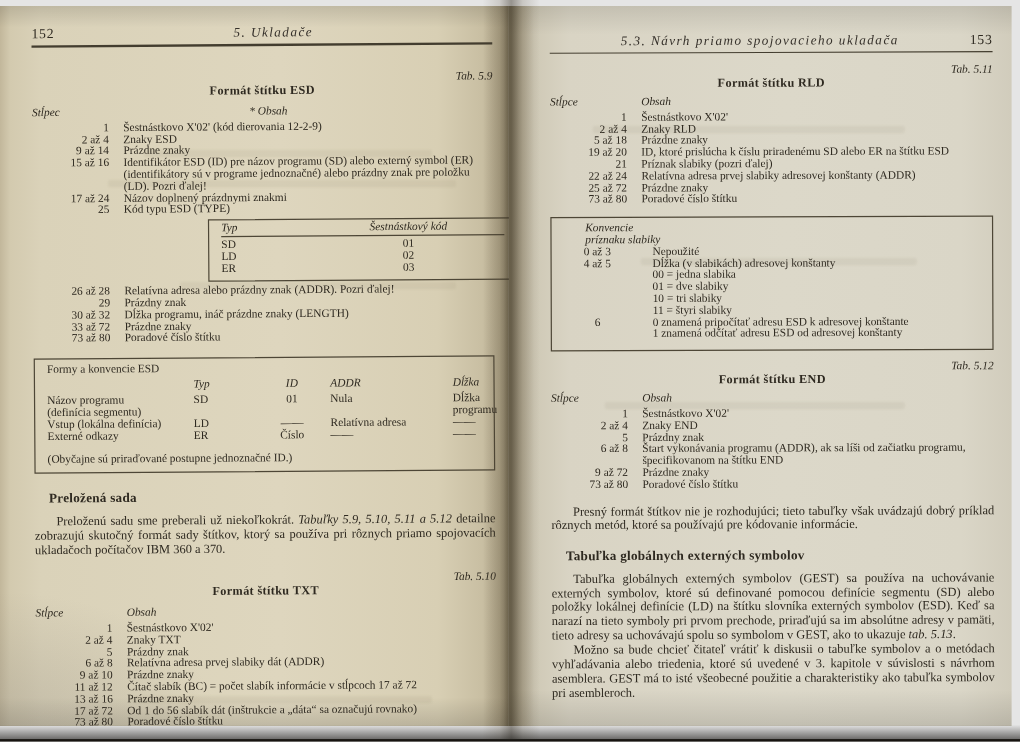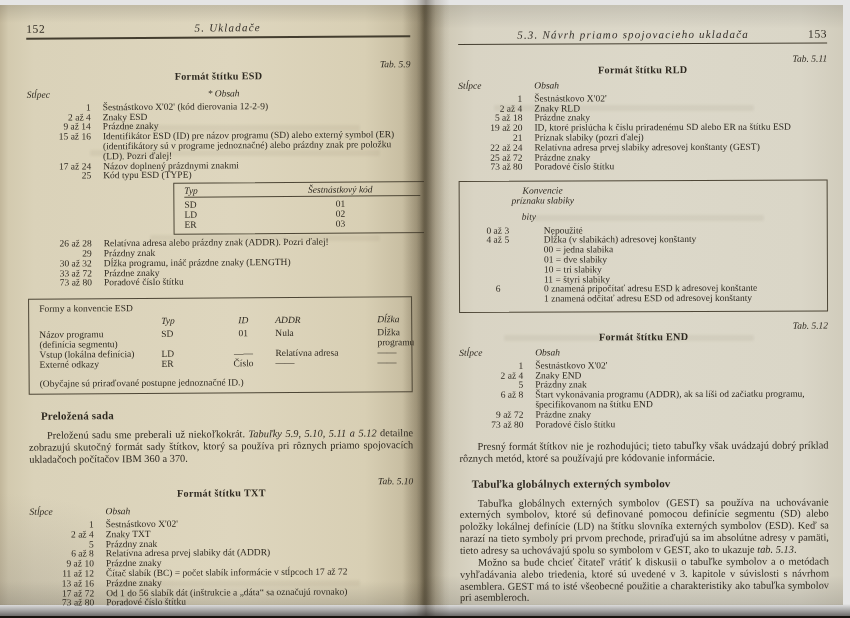--- a/index.html
+++ b/index.html
@@ -52,21 +52,21 @@
   .fgrid .gr{display:contents;}
   .fgrid .lbl{white-space:pre-line;}
   .fgrid .idv{text-align:center;}
   .fnote{margin-top:9px;font-size:9.5px;}
 
   .secHead{font-weight:bold;font-size:11px;margin:15px 0 0 12px;letter-spacing:.2px;}
   .para{font-size:10.4px;line-height:11.7px;text-align:justify;margin-top:8px;text-indent:18px;}
   .it{font-style:italic;margin-top:24px;}
 
   .convbox{border:1.2px solid #4d4636;margin-top:8px;padding:5px 10px 7px;font-size:9.5px;line-height:9.8px;}
-  .convhead{font-style:italic;white-space:pre-line;margin-left:18px;width:110px;text-align:center;}
+  .convhead{font-style:italic;white-space:pre-line;margin-left:18px;width:110px;}
   .bity{font-style:italic;margin:6px 0 4px 52px;}
   .convrows{display:grid;grid-template-columns:56px 1fr;column-gap:18px;}
   .convrows .gr{display:contents;}
   .convrows .c{text-align:center;}
   .convrows .d{white-space:pre-line;}
 
   .mt-label9{margin-top:22px;}
   .mt-title{margin-top:0px;}
   .mt-colhead{margin-top:8px;}
   .mt-rows{margin-top:3px;}
@@ -300,36 +300,35 @@
           <div class="gr">
           <span class="c">19 až 20</span>
           <span class="d">ID, ktoré prislúcha k číslu priradenému SD alebo ER na štítku ESD</span>
         </div>
           <div class="gr">
           <span class="c">21</span>
           <span class="d">Príznak slabiky (pozri ďalej)</span>
         </div>
           <div class="gr">
           <span class="c">22 až 24</span>
-          <span class="d">Relatívna adresa prvej slabiky adresovej konštanty (GEST)</span>
+          <span class="d">Relatívna adresa prvej slabiky adresovej konštanty (ADDR)</span>
         </div>
           <div class="gr">
           <span class="c">25 až 72</span>
           <span class="d">Prázdne znaky</span>
         </div>
           <div class="gr">
           <span class="c">73 až 80</span>
           <span class="d">Poradové číslo štítku</span>
         </div>
         </div>
 
       <div class="convbox">
         <div class="convhead">Konvencie
 príznaku slabiky</div>
-        <div class="bity">bity</div>
         <div class="convrows">
 
         <div class="gr">
             <span class="c">0 až 3</span>
             <span class="d">Nepoužité</span>
           </div>
             <div class="gr">
             <span class="c">4 až 5</span>
             <span class="d">Dĺžka (v slabikách) adresovej konštanty
 00 = jedna slabika

